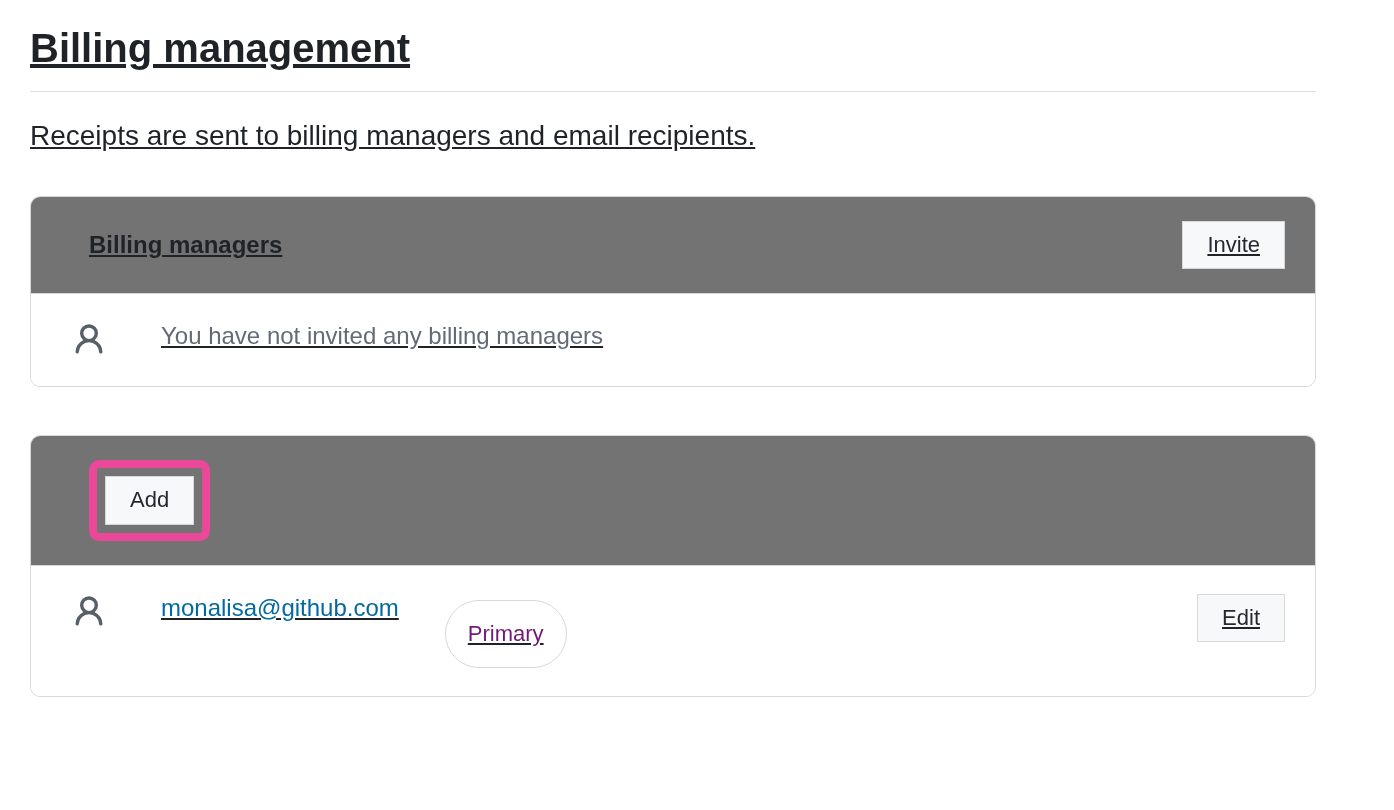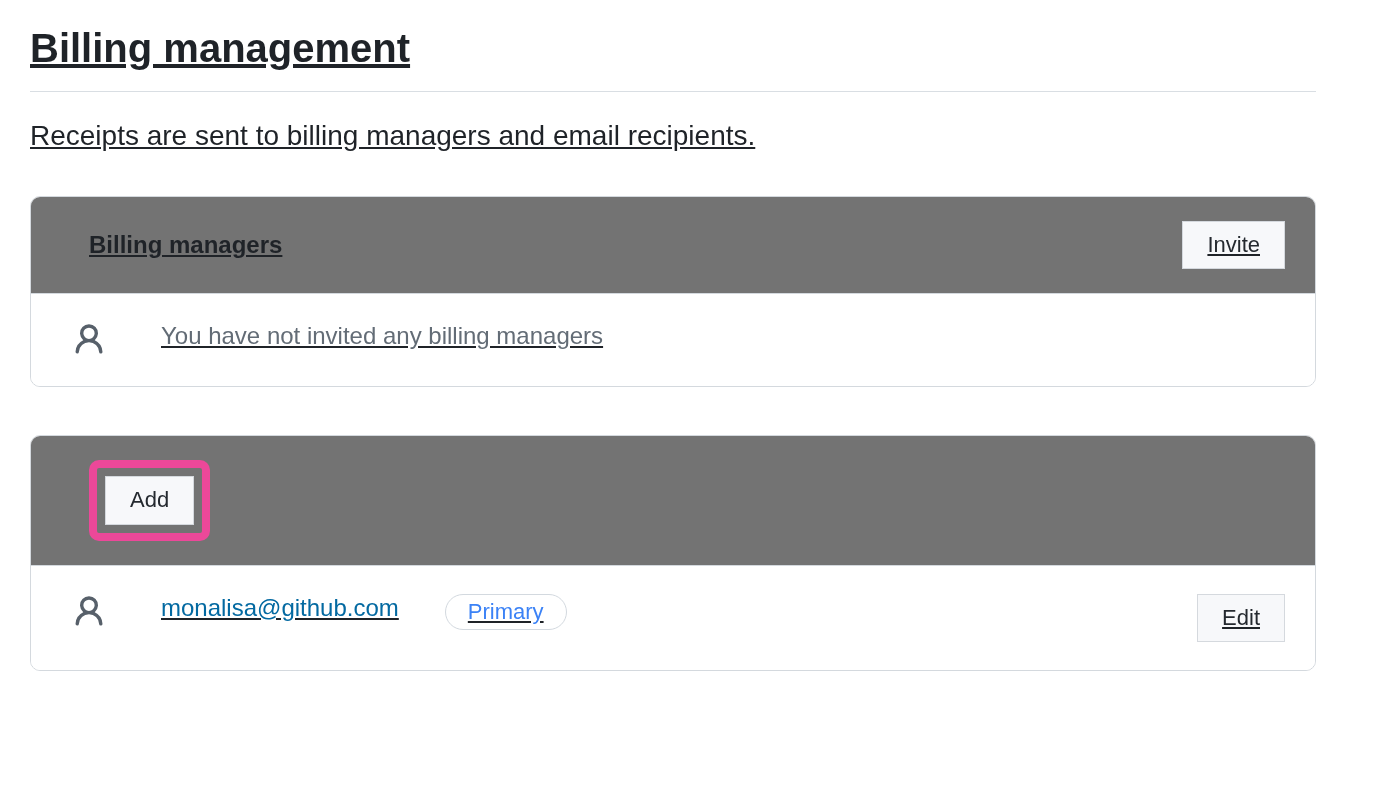--- a/index.html
+++ b/index.html
@@ -78,25 +78,26 @@
   .row-text {
     font-size: 24px;
     color: #636c76;
   }
   .row-text-dark {
     font-size: 24px;
     color: #0369a1;
   }
   .badge {
     margin-left: 46px;
-    padding: 4px 22px;
+    padding: 20px 22px;
     font-size: 22px;
-    color: #3b82f6;
+    color: #701a75;
     border: 1.5px solid #d3d9df;
     border-radius: 999px;
+    margin-top: 6px;
   }
   .spacer { flex: 1 1 auto; }
   .highlight-wrap {
     border: 8px solid #ec4899;
     border-radius: 10px;
     padding: 8px 8px;
   }
 </style>
 </head>
 <body>

